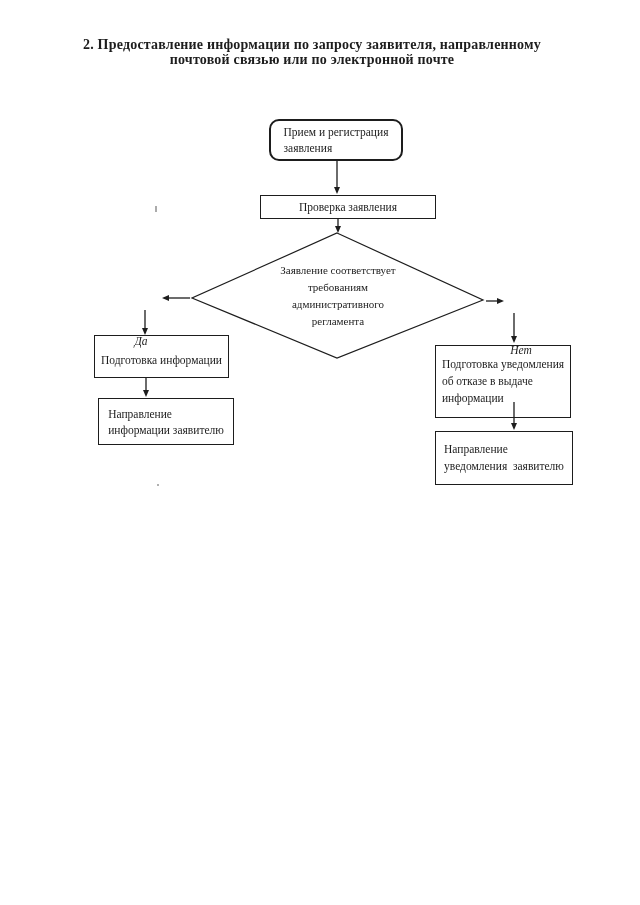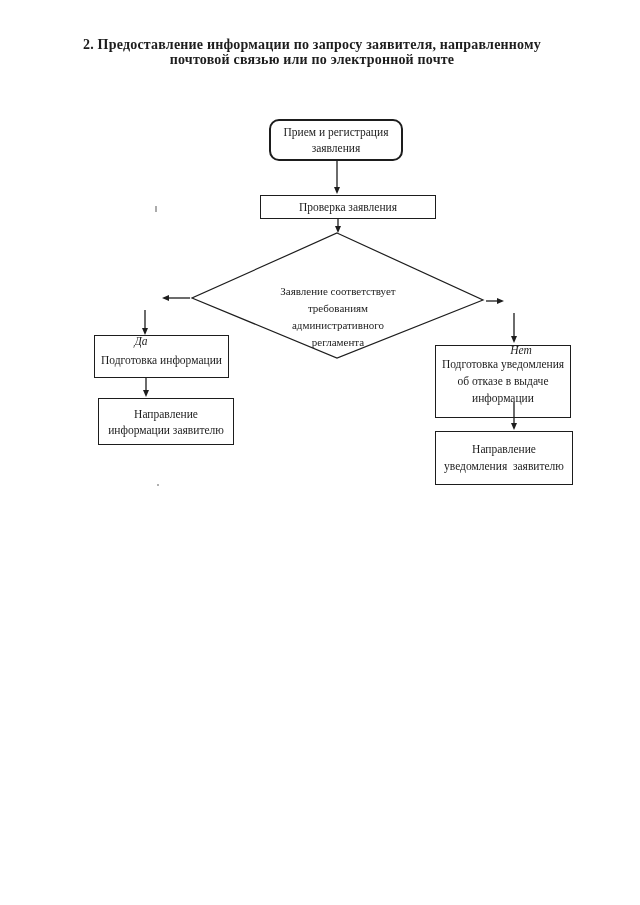--- a/index.html
+++ b/index.html
@@ -47,21 +47,20 @@
     fill: none;
   }
   .arrowhead { fill: var(--ink, #1d1d1d); }
   .node {
     position: absolute;
     border: 1.5px solid var(--ink, #1d1d1d);
     background: transparent;
     display: flex;
     align-items: center;
     justify-content: center;
-    text-align: center;
     font-size: 11.5px;
     line-height: 16px;
     white-space: pre-wrap;
   }
   .node-start {
     left: 269px; top: 119px; width: 134px; height: 42px;
     border-radius: 10px;
     border-width: 2px;
   }
   .node-check {
@@ -83,21 +82,20 @@
     left: 435px; top: 431px; width: 138px; height: 54px;
     line-height: 17px;
   }
   .decision-text {
     position: absolute;
     left: 238px; top: 262px; width: 200px;
     text-align: center;
     font-size: 11px;
     line-height: 17px;
     white-space: pre-wrap;
-    margin-top: 21px;
   }
   .branch-label {
     position: absolute;
     font-style: italic;
     font-size: 11.5px;
     margin-top: 44px;
   }
   .branch-yes { left: 126px; top: 291px; width: 30px; text-align: center; }
   .branch-no  { left: 503px; top: 300px; width: 36px; text-align: center; }
   .artifact {

